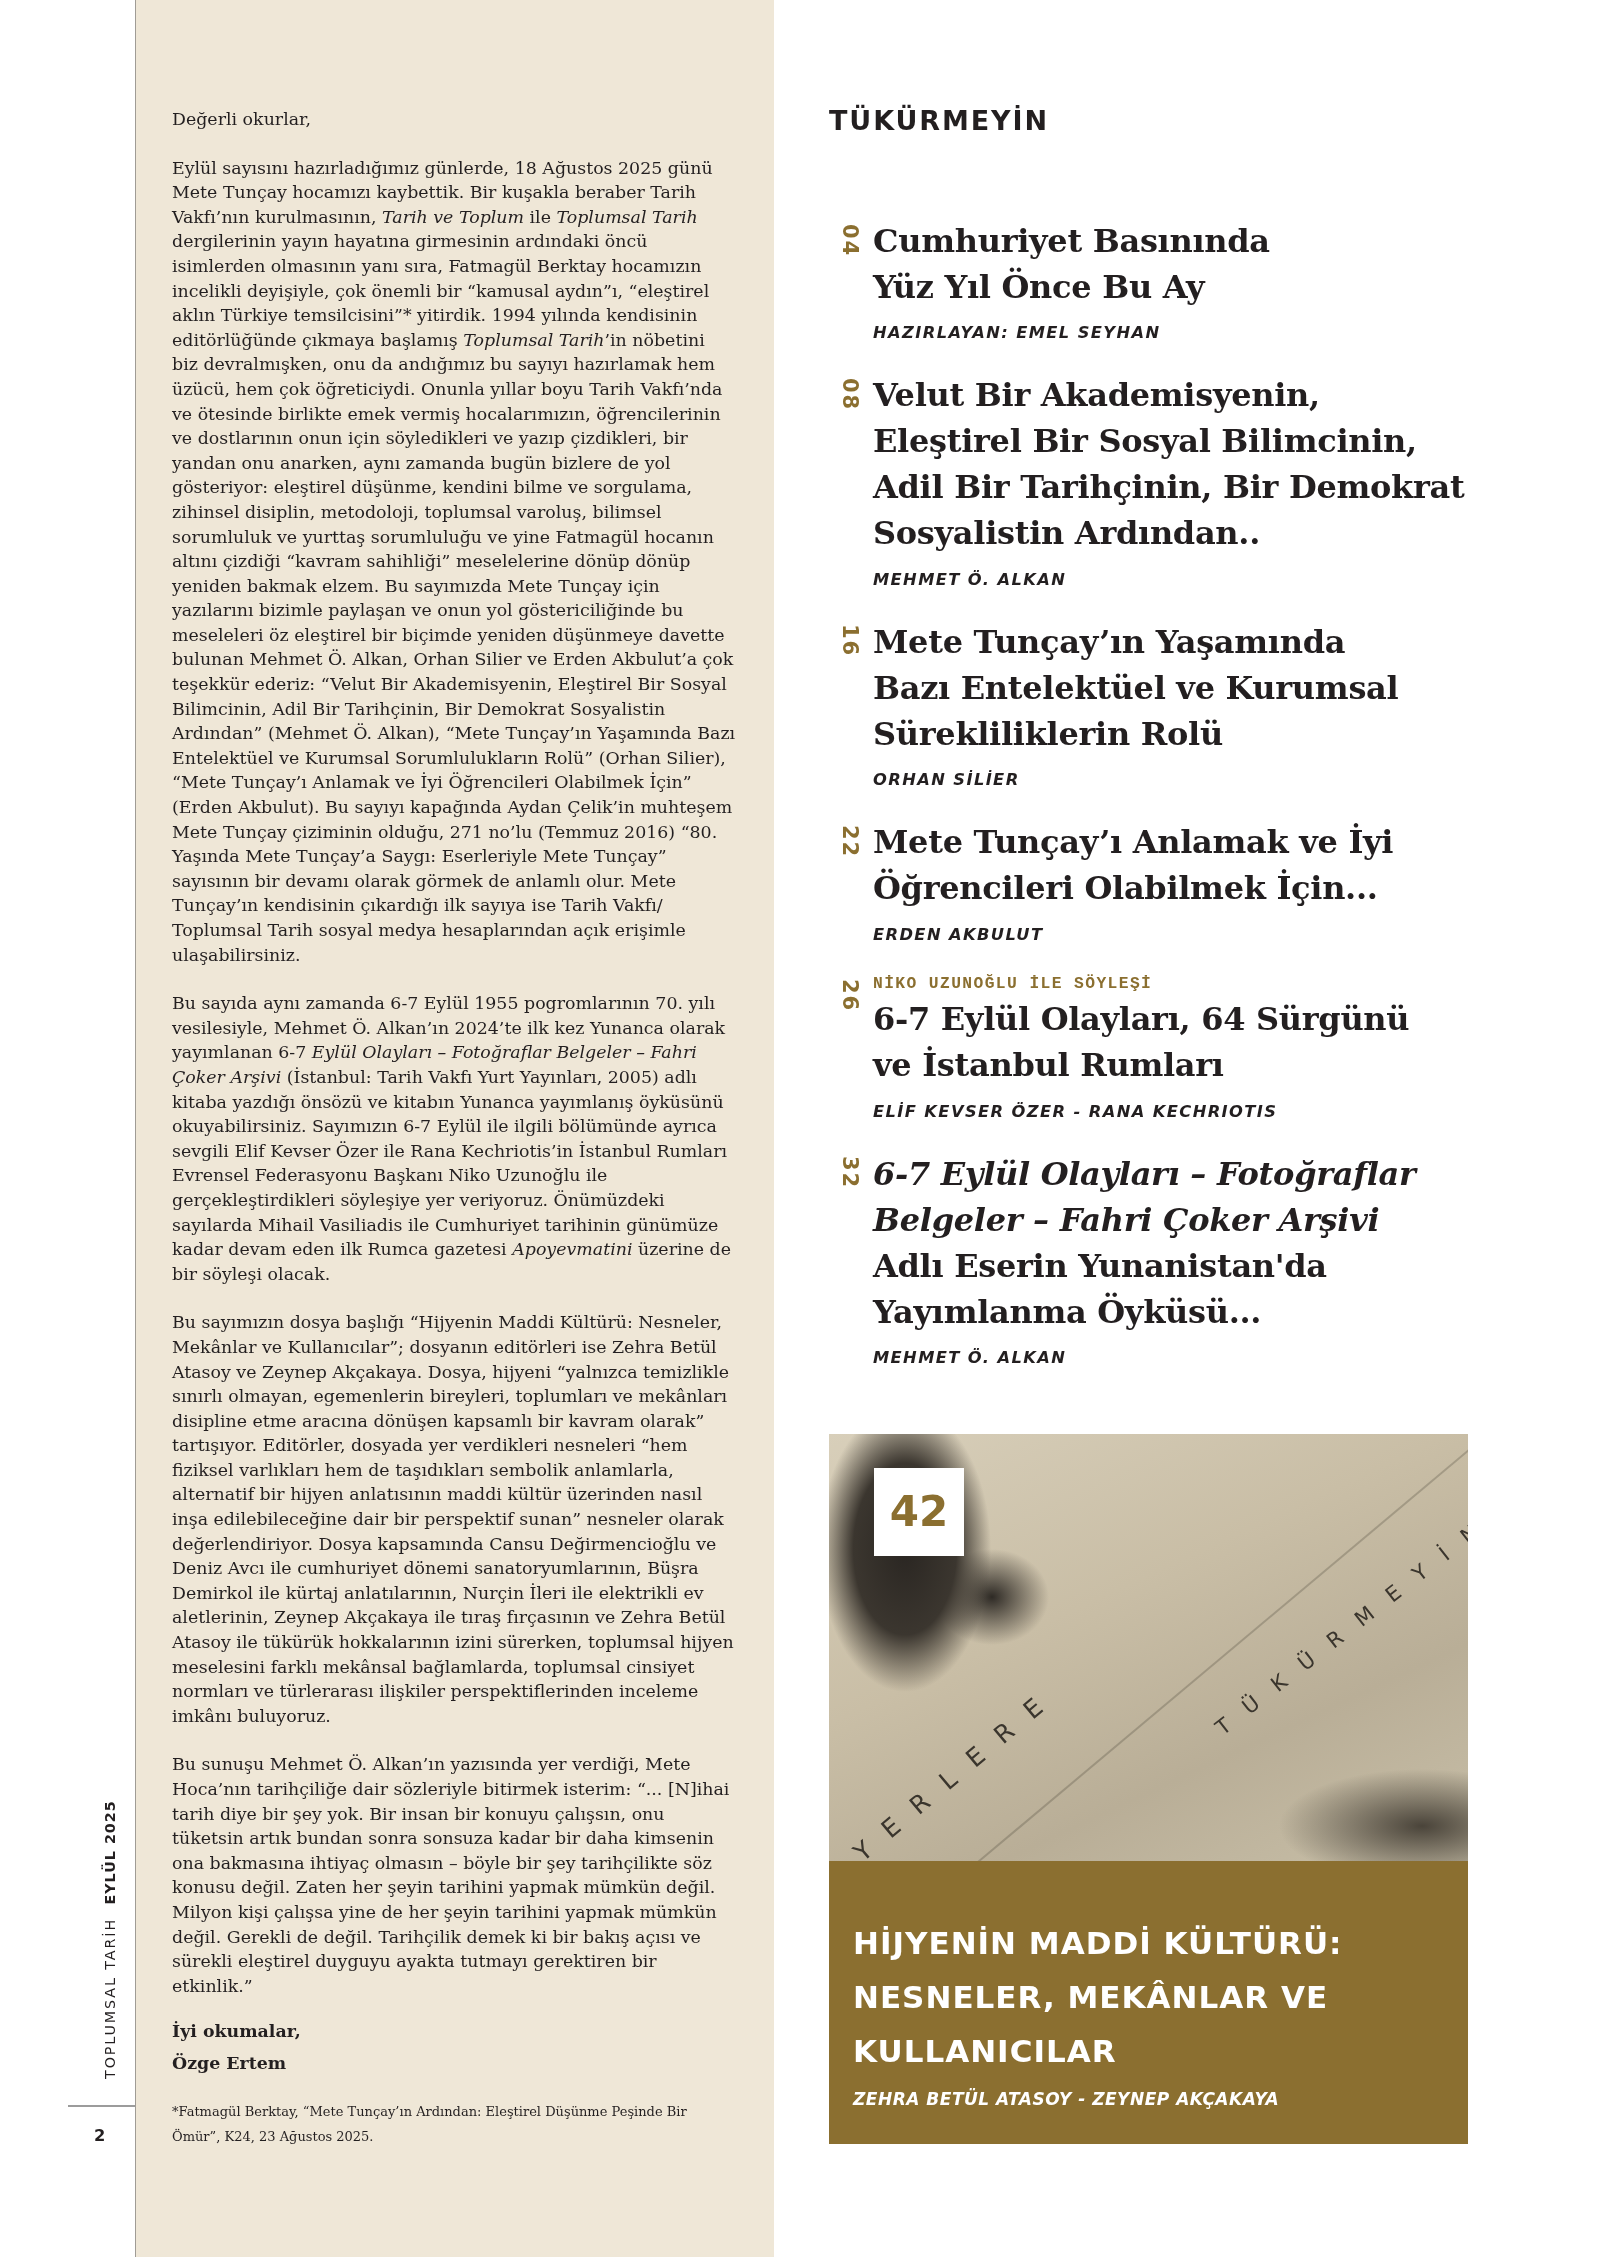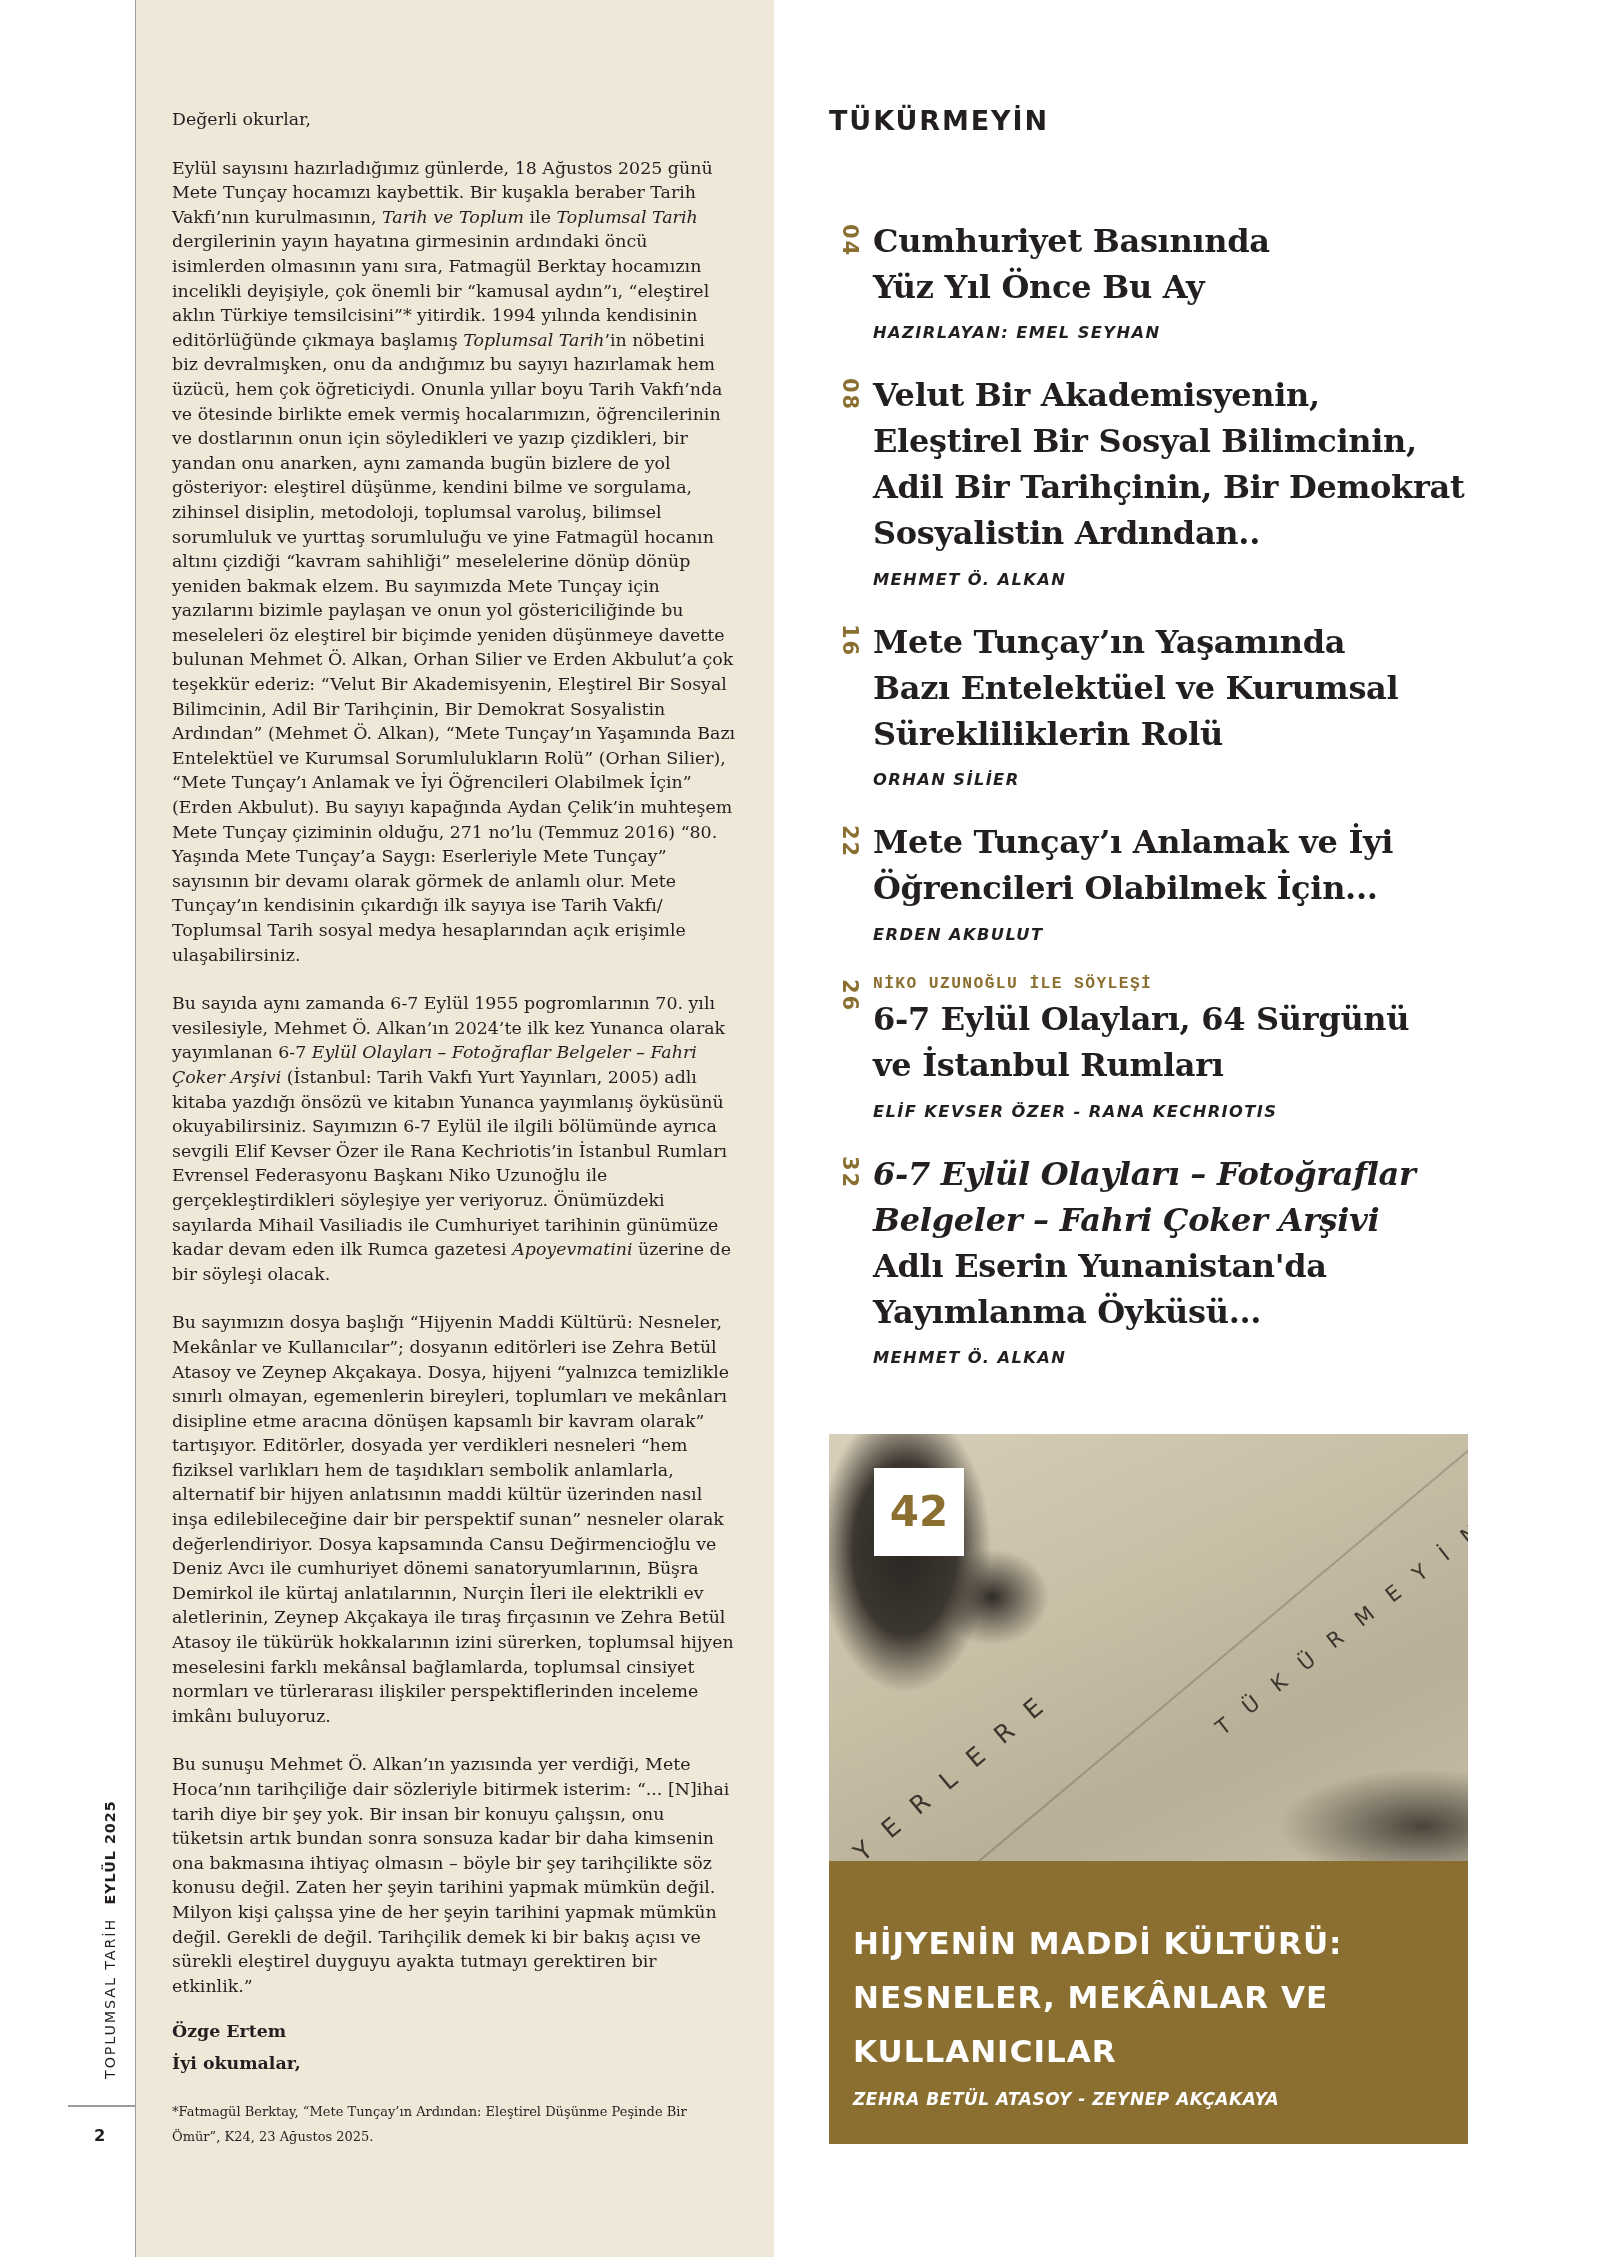--- a/index.html
+++ b/index.html
@@ -60,22 +60,22 @@
 <div class="editorial">
   <div class="editorial-inner" id="editorial-inner">
     <p class="greeting">Değerli okurlar,</p>
     <div id="editorial-paragraphs">
         <p><span>Eylül sayısını hazırladığımız günlerde, 18 Ağustos 2025 günü Mete Tunçay hocamızı kaybettik. Bir kuşakla beraber Tarih Vakfı’nın kurulmasının, </span><em>Tarih ve Toplum</em><span> ile </span><em>Toplumsal Tarih</em><span> dergilerinin yayın hayatına girmesinin ardındaki öncü isimlerden olmasının yanı sıra, Fatmagül Berktay hocamızın incelikli deyişiyle, çok önemli bir “kamusal aydın”ı, “eleştirel aklın Türkiye temsilcisini”* yitirdik. 1994 yılında kendisinin editörlüğünde çıkmaya başlamış </span><em>Toplumsal Tarih</em><span>’in nöbetini biz devralmışken, onu da andığımız bu sayıyı hazırlamak hem üzücü, hem çok öğreticiydi. Onunla yıllar boyu Tarih Vakfı’nda ve ötesinde birlikte emek vermiş hocalarımızın, öğrencilerinin ve dostlarının onun için söyledikleri ve yazıp çizdikleri, bir yandan onu anarken, aynı zamanda bugün bizlere de yol gösteriyor: eleştirel düşünme, kendini bilme ve sorgulama, zihinsel disiplin, metodoloji, toplumsal varoluş, bilimsel sorumluluk ve yurttaş sorumluluğu ve yine Fatmagül hocanın altını çizdiği “kavram sahihliği” meselelerine dönüp dönüp yeniden bakmak elzem. Bu sayımızda Mete Tunçay için yazılarını bizimle paylaşan ve onun yol göstericiliğinde bu meseleleri öz eleştirel bir biçimde yeniden düşünmeye davette bulunan Mehmet Ö. Alkan, Orhan Silier ve Erden Akbulut’a çok teşekkür ederiz: “Velut Bir Akademisyenin, Eleştirel Bir Sosyal Bilimcinin, Adil Bir Tarihçinin, Bir Demokrat Sosyalistin Ardından” (Mehmet Ö. Alkan), “Mete Tunçay’ın Yaşamında Bazı Entelektüel ve Kurumsal Sorumlulukların Rolü” (Orhan Silier), “Mete Tunçay’ı Anlamak ve İyi Öğrencileri Olabilmek İçin” (Erden Akbulut). Bu sayıyı kapağında Aydan Çelik’in muhteşem Mete Tunçay çiziminin olduğu, 271 no’lu (Temmuz 2016) “80. Yaşında Mete Tunçay’a Saygı: Eserleriyle Mete Tunçay” sayısının bir devamı olarak görmek de anlamlı olur. Mete Tunçay’ın kendisinin çıkardığı ilk sayıya ise Tarih Vakfı/ Toplumsal Tarih sosyal medya hesaplarından açık erişimle ulaşabilirsiniz.</span></p>
         <p><span>Bu sayıda aynı zamanda 6-7 Eylül 1955 pogromlarının 70. yılı vesilesiyle, Mehmet Ö. Alkan’ın  2024’te ilk kez Yunanca olarak yayımlanan 6-7 </span><em>Eylül Olayları – Fotoğraflar Belgeler – Fahri Çoker Arşivi</em><span> (İstanbul: Tarih Vakfı Yurt Yayınları, 2005) adlı kitaba yazdığı önsözü ve kitabın Yunanca yayımlanış öyküsünü okuyabilirsiniz. Sayımızın 6-7 Eylül ile ilgili bölümünde ayrıca sevgili Elif Kevser Özer ile Rana Kechriotis’in İstanbul Rumları Evrensel Federasyonu Başkanı Niko Uzunoğlu ile gerçekleştirdikleri söyleşiye yer veriyoruz. Önümüzdeki sayılarda Mihail Vasiliadis ile Cumhuriyet tarihinin günümüze kadar devam eden ilk Rumca gazetesi </span><em>Apoyevmatini</em><span> üzerine de bir söyleşi olacak.</span></p>
         <p><span>Bu sayımızın dosya başlığı “Hijyenin Maddi Kültürü: Nesneler, Mekânlar ve Kullanıcılar”; dosyanın editörleri ise Zehra Betül Atasoy ve Zeynep Akçakaya. Dosya, hijyeni “yalnızca temizlikle sınırlı olmayan, egemenlerin bireyleri, toplumları ve mekânları disipline etme aracına dönüşen kapsamlı bir kavram olarak” tartışıyor. Editörler, dosyada yer verdikleri nesneleri “hem fiziksel varlıkları hem de taşıdıkları sembolik anlamlarla, alternatif bir hijyen anlatısının maddi kültür üzerinden nasıl inşa edilebileceğine dair bir perspektif sunan” nesneler olarak değerlendiriyor. Dosya kapsamında Cansu Değirmencioğlu ve Deniz Avcı ile cumhuriyet dönemi sanatoryumlarının, Büşra Demirkol ile kürtaj anlatılarının, Nurçin İleri ile elektrikli ev aletlerinin, Zeynep Akçakaya ile tıraş fırçasının ve Zehra Betül Atasoy ile tükürük hokkalarının izini sürerken, toplumsal hijyen meselesini farklı mekânsal bağlamlarda, toplumsal cinsiyet normları ve türlerarası ilişkiler perspektiflerinden inceleme imkânı buluyoruz.</span></p>
         <p><span>Bu sunuşu Mehmet Ö. Alkan’ın yazısında yer verdiği, Mete Hoca’nın tarihçiliğe dair sözleriyle bitirmek isterim: “... [N]ihai tarih diye bir şey yok. Bir insan bir konuyu çalışsın, onu tüketsin artık bundan sonra sonsuza kadar bir daha kimsenin ona bakmasına ihtiyaç olmasın – böyle bir şey tarihçilikte söz konusu değil. Zaten her şeyin tarihini yapmak mümkün değil. Milyon kişi çalışsa yine de her şeyin tarihini yapmak mümkün değil. Gerekli de değil. Tarihçilik demek ki bir bakış açısı ve sürekli eleştirel duyguyu ayakta tutmayı gerektiren bir etkinlik.”</span></p>
       </div>
     <div class="signoff">
+      <div>İyi okumalar,</div>
       <div>Özge Ertem</div>
-      <div>İyi okumalar,</div>
     </div>
     <div class="footnote">*Fatmagül Berktay, “Mete Tunçay’ın Ardından: Eleştirel Düşünme Peşinde Bir Ömür”, K24, 23 Ağustos 2025.</div>
   </div>
 </div>
 
 <div class="toc">
   <div class="toc-heading">TÜKÜRMEYİN</div>
   <div id="toc-entries">
       <div class="toc-entry">
         <div class="toc-page">04</div>

